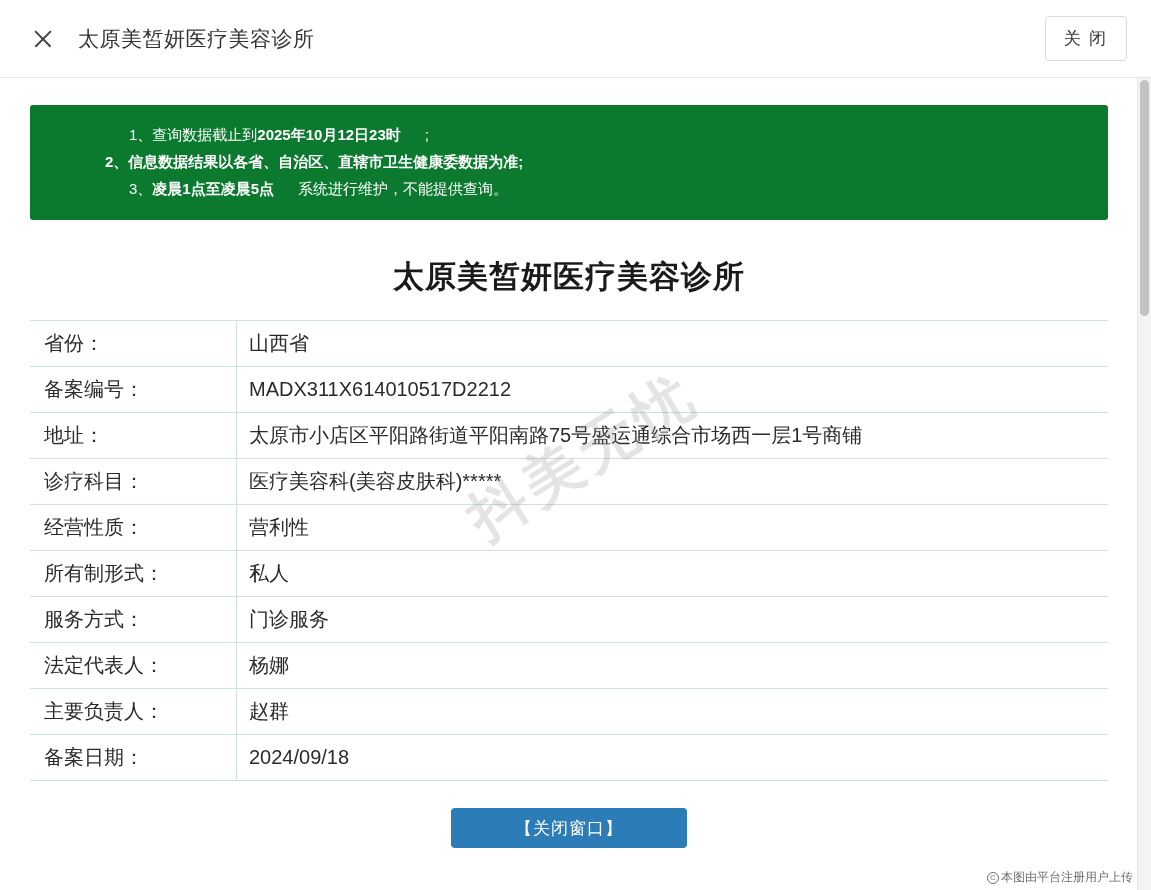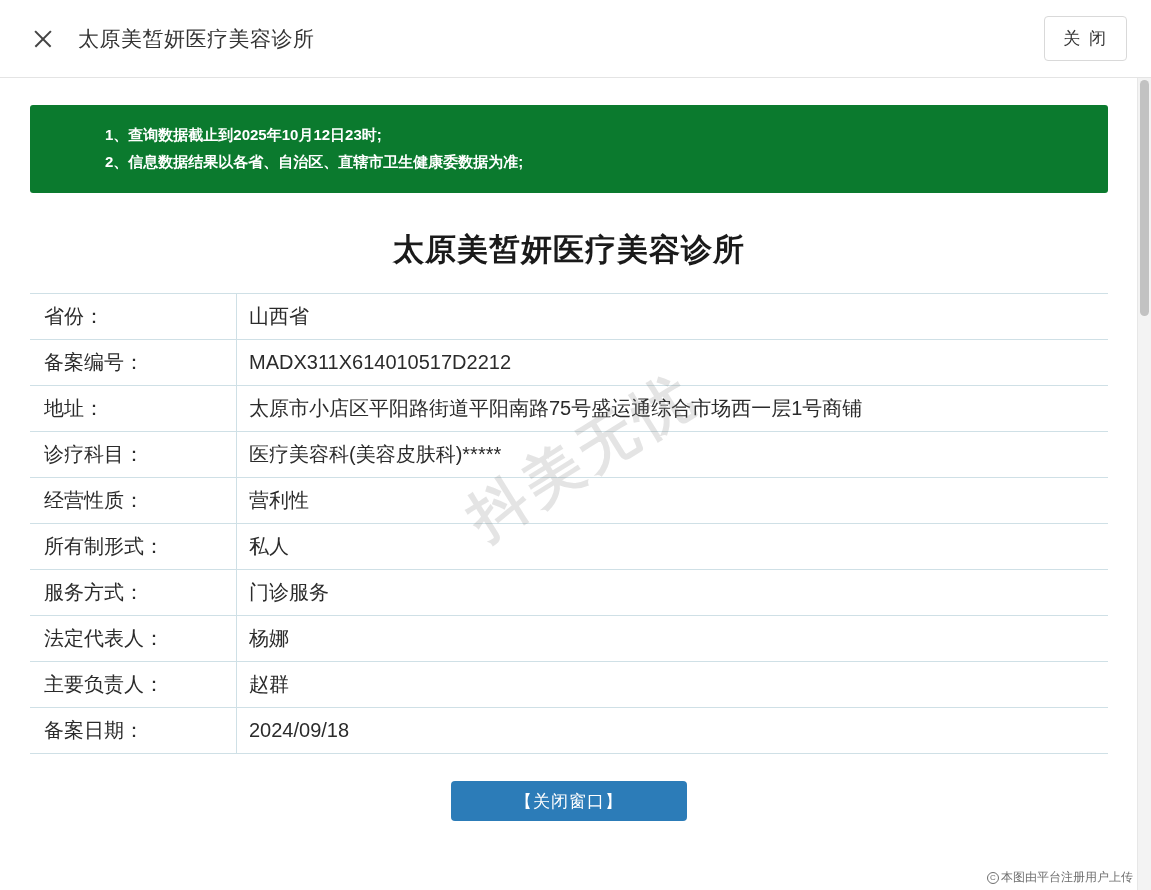--- a/index.html
+++ b/index.html
@@ -53,21 +53,21 @@
     flex: 1 1 auto;
   }
   .close-btn {
     border: 1px solid #d9d9d9;
     background: #fff;
     border-radius: 4px;
     font-size: 17px;
     color: #333;
     padding: 10px 18px;
     cursor: pointer;
-    font-family: Liberation Sans, sans-serif;
+    font-family: Liberation Serif, serif;
     letter-spacing: 2px;
     flex: none;
   }
 
   
   .scroll-wrap {
     position: relative;
     height: 812px;
     overflow: hidden;
   }
@@ -85,21 +85,21 @@
     padding: 16px 24px 18px 30px;
     box-sizing: border-box;
   }
   .notice-line {
     font-size: 15px;
     line-height: 27px;
     white-space: nowrap;
     padding-left: 45px;
     font-weight: 600;
   }
-  .notice-line .light { font-weight: 700; }
+  .notice-line .light { font-weight: 400; margin-left: 24px; }
 
   
   .clinic-title {
     text-align: center;
     font-size: 31px;
     color: #1a1a1a;
     font-weight: 700;
     margin: 36px 0 22px 0;
     letter-spacing: 1px;
   }
@@ -220,20 +220,23 @@
 
 <div class="scroll-wrap">
 
   <div class="content">
 
     <div class="notice">
       <div class="notice-line">
         <span class="light">1、查询数据截止到</span><span>2025年10月12日23时</span><span class="light">;</span>
       </div>
       <div class="notice-line light">2、信息数据结果以各省、自治区、直辖市卫生健康委数据为准;</div>
+      <div class="notice-line">
+        <span class="light">3、</span><span>凌晨1点至凌晨5点</span><span class="light">系统进行维护，不能提供查询。</span>
+      </div>
     </div>
 
     <div class="clinic-title">太原美皙妍医疗美容诊所</div>
 
     <table class="info-table">
       <tbody id="table-body">
           <tr>
             <td class="lbl">省份：</td>
             <td class="val">山西省</td>
           </tr>

